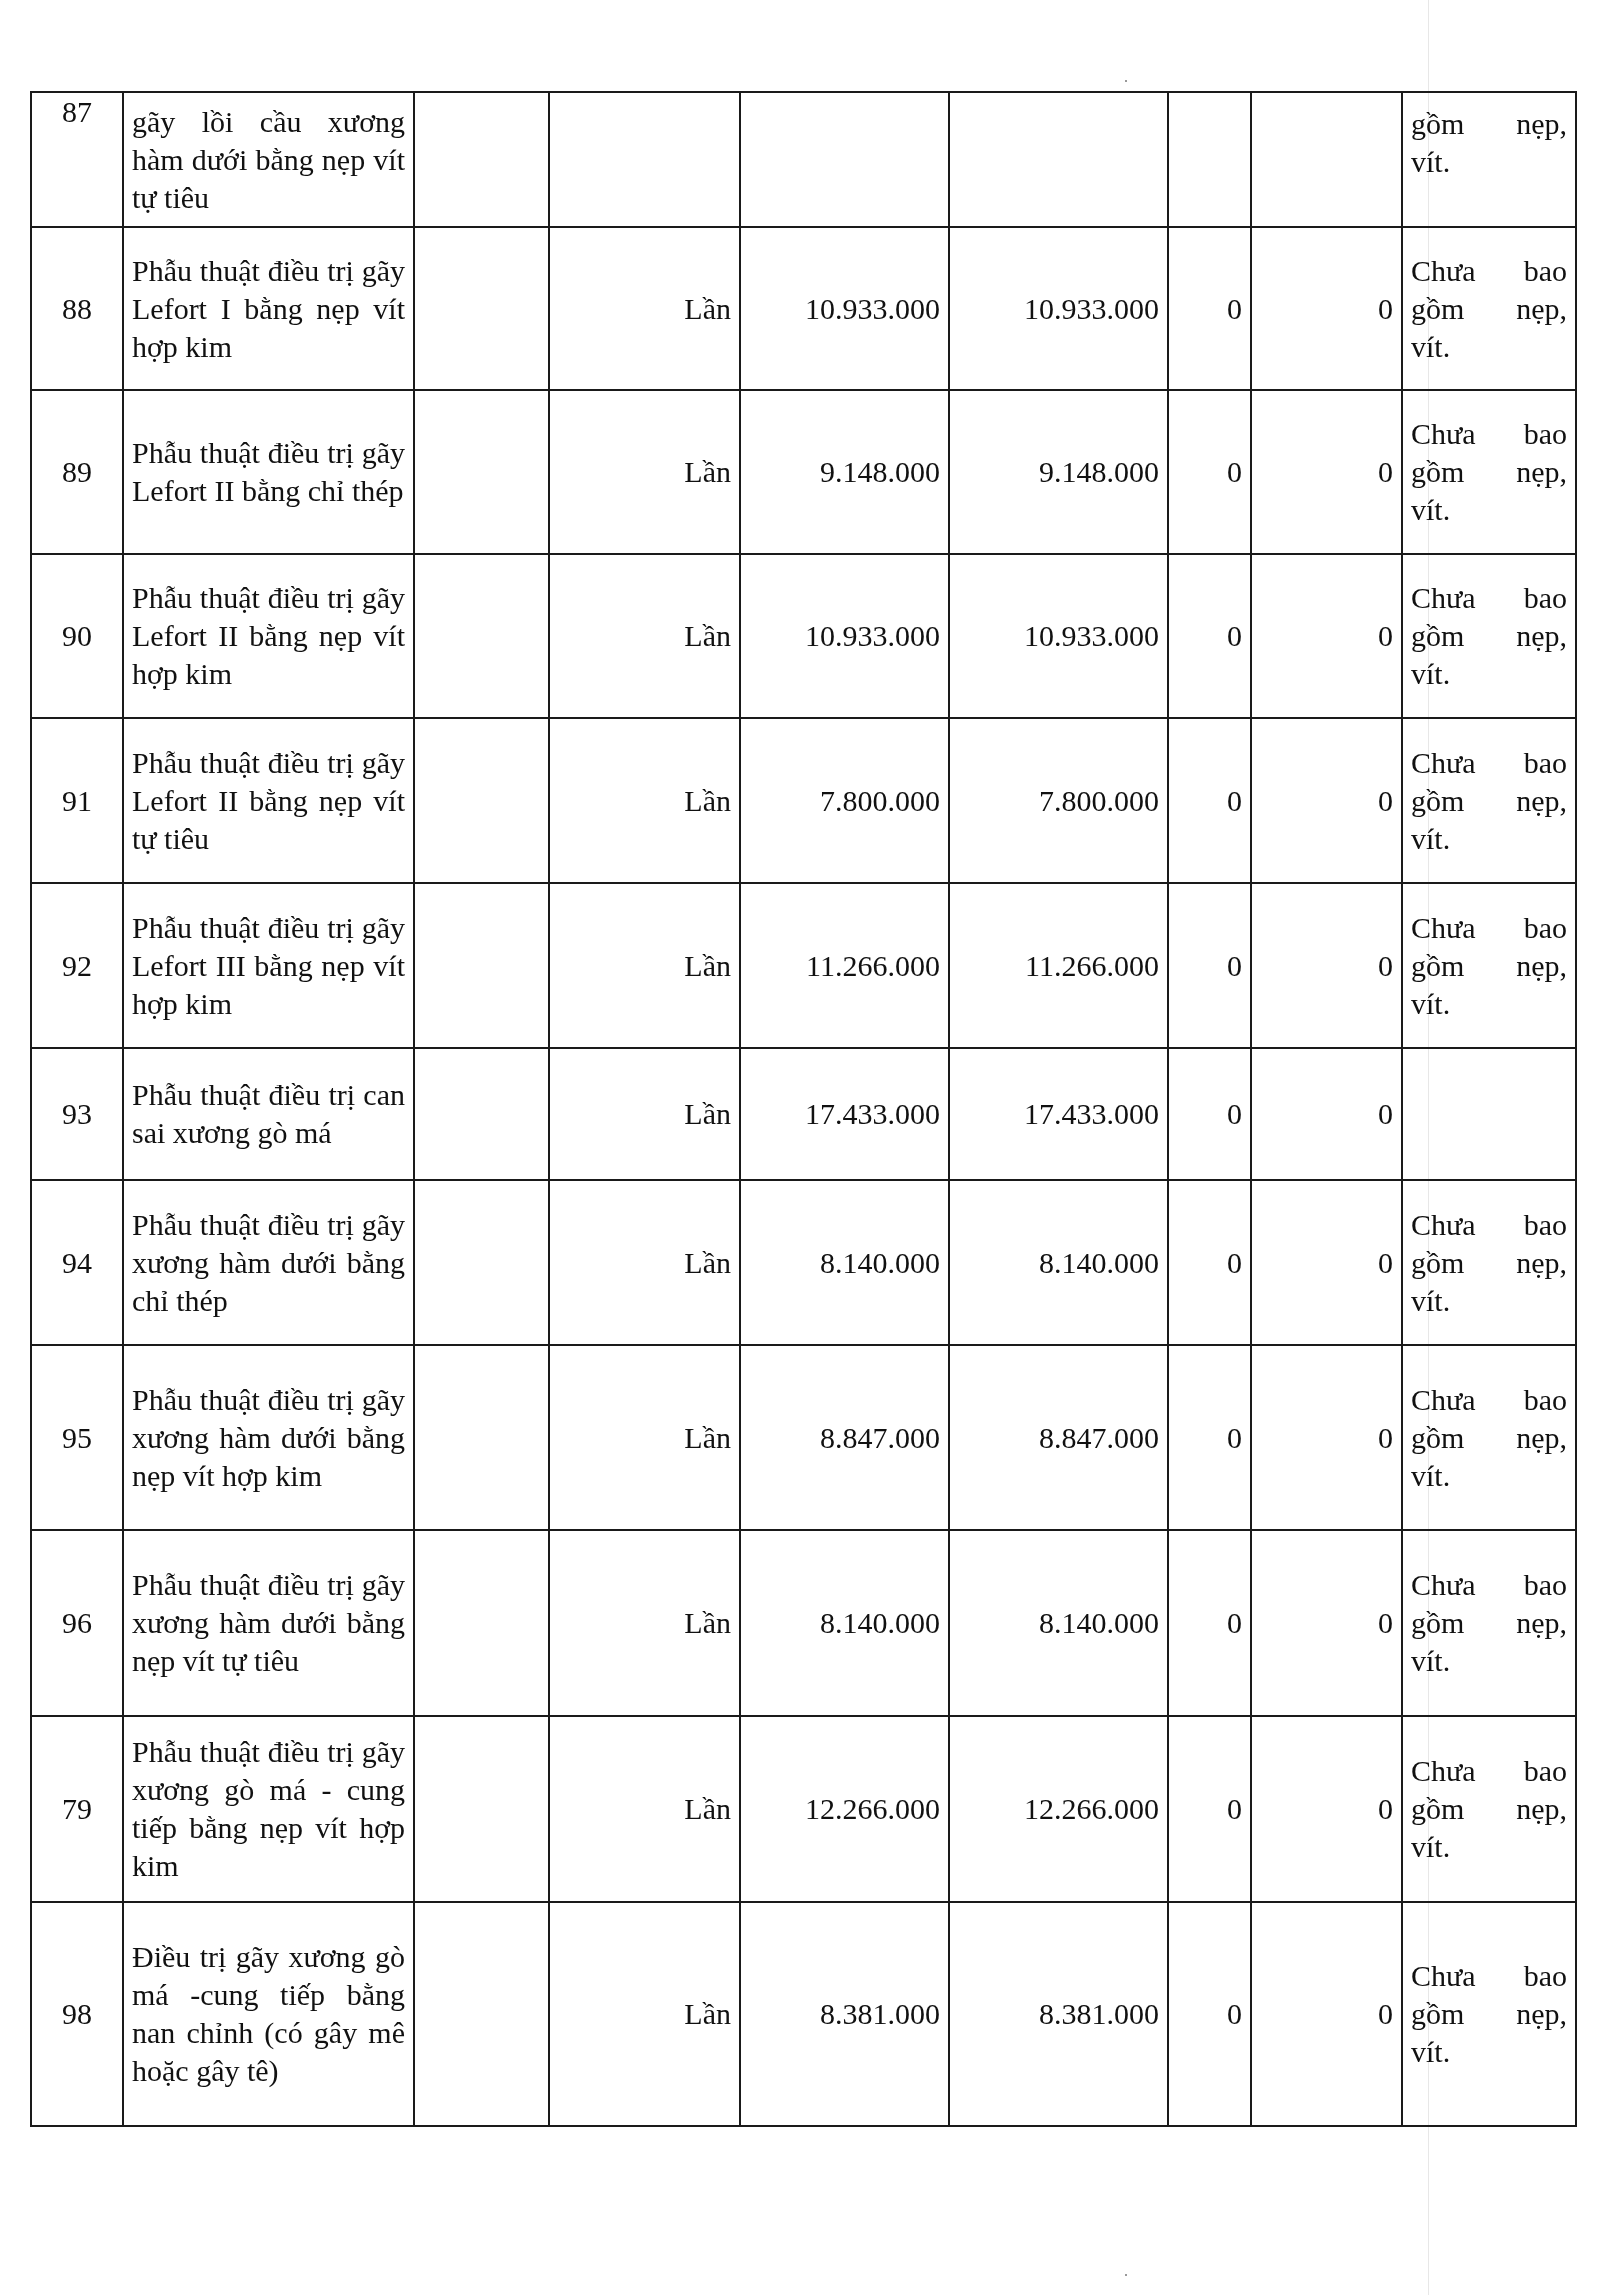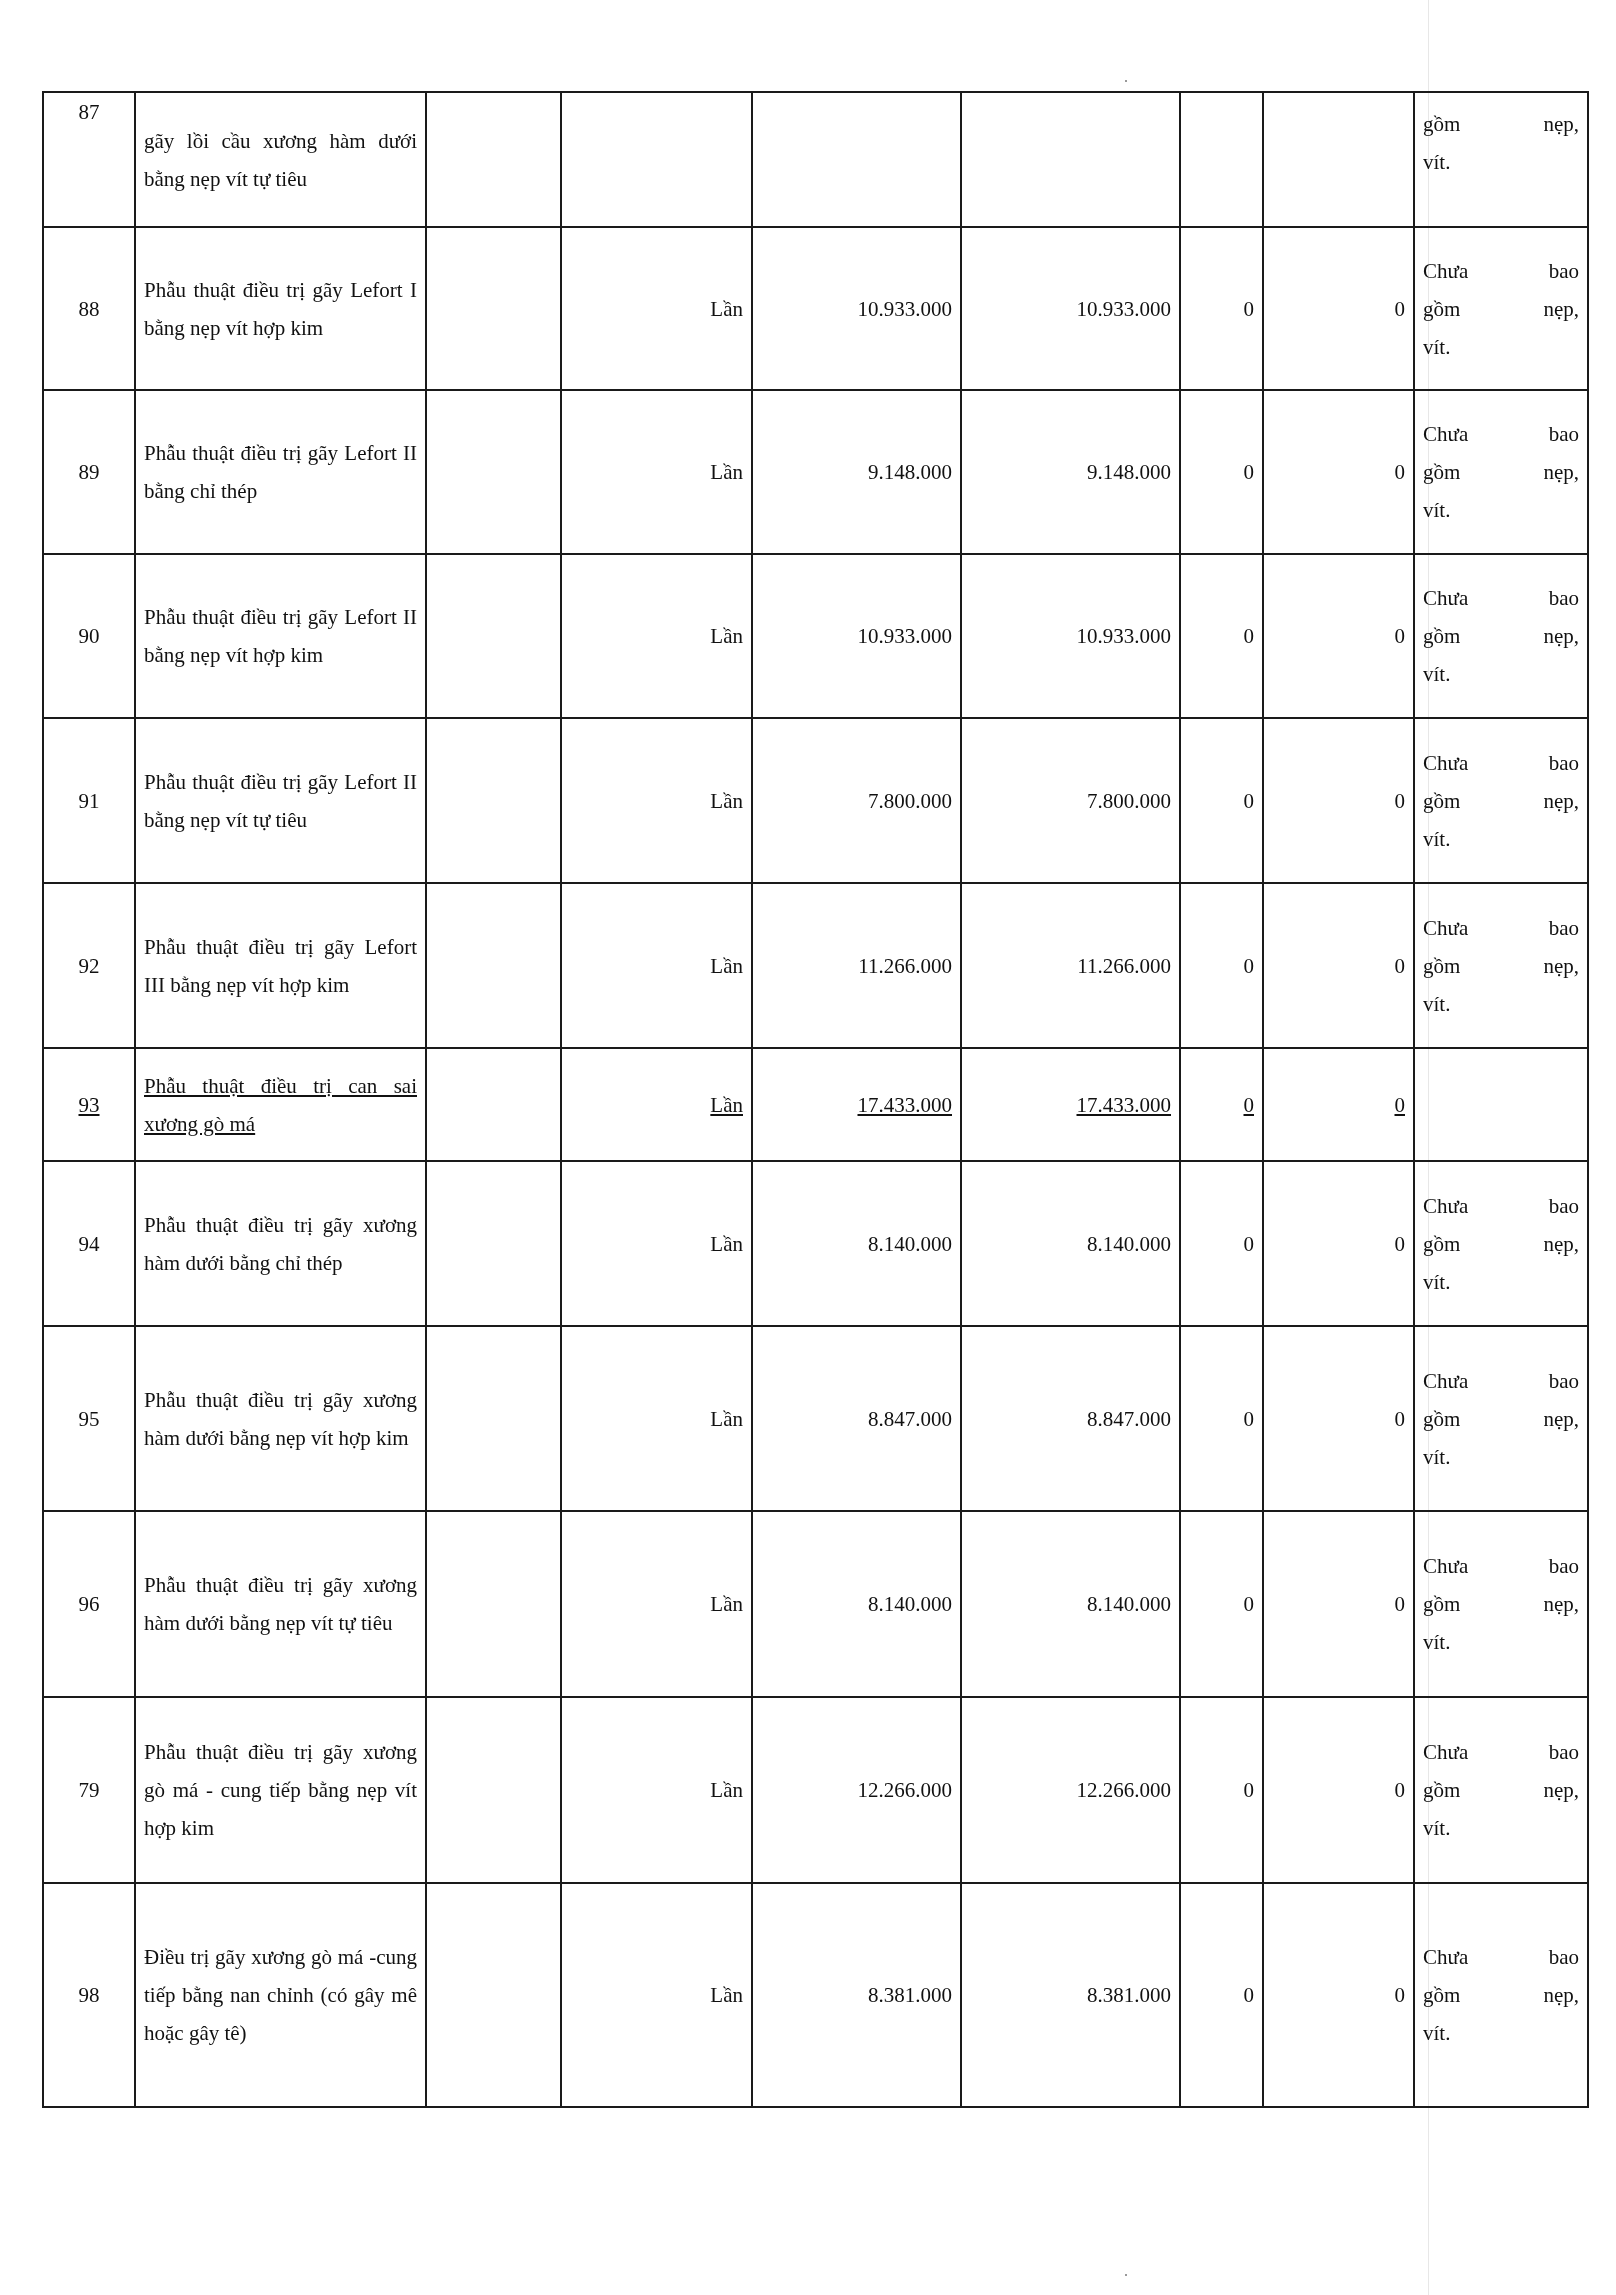--- a/index.html
+++ b/index.html
@@ -2,21 +2,21 @@
 <html style="font-size:10.5px"><head>
 <meta charset="utf-8">
 <style>
   html, body { margin: 0; padding: 0; background: #ffffff; }
   body { width: 1616px; height: 2295px; position: relative; overflow: hidden; }
   .page { position: absolute; left: 0; top: 0; width: 1616px; height: 2295px; background: #ffffff; }
   table.fee-table {
     position: absolute; left: 30px; top: 91px;
     border-collapse: collapse; table-layout: fixed;
     font-family: "Liberation Serif", "DejaVu Serif", serif;
-    font-size: 21px; color: #111111; margin-left: 12px;
+    font-size: 30px; color: #111111;
   }
   table.fee-table td {
     border: 2px solid #1a1a1a;
     padding: 0 8px;
     vertical-align: middle;
     line-height: 38px;
   }
   td.c-stt { text-align: center; }
   td.c-name { text-align: justify; text-align-last: left; vertical-align: top; padding-top: 12px; padding-left: 14.5px; padding-right: 14.5px; border-radius: 16px; }
   td.c-blank { }
@@ -134,21 +134,21 @@
     <td class="c-num">11.266.000</td>
     <td class="c-num">11.266.000</td>
     <td class="c-zero">0</td>
     <td class="c-zero">0</td>
     <td class="c-note">
             <span class="ln">Chưa bao</span>
             <span class="ln">gồm nẹp,</span>
             <span class="ln last">vít.</span>
           </td>
   </tr>
-        <tr style="height: 113px; text-decoration: underline;">
+        <tr style="height: 132px;">
     <td class="c-stt">93</td>
     <td class="c-name">Phẫu thuật điều trị can sai xương gò má</td>
     <td class="c-blank"></td>
     <td class="c-unit">Lần</td>
     <td class="c-num">17.433.000</td>
     <td class="c-num">17.433.000</td>
     <td class="c-zero">0</td>
     <td class="c-zero">0</td>
     <td class="c-note"></td>
   </tr>

